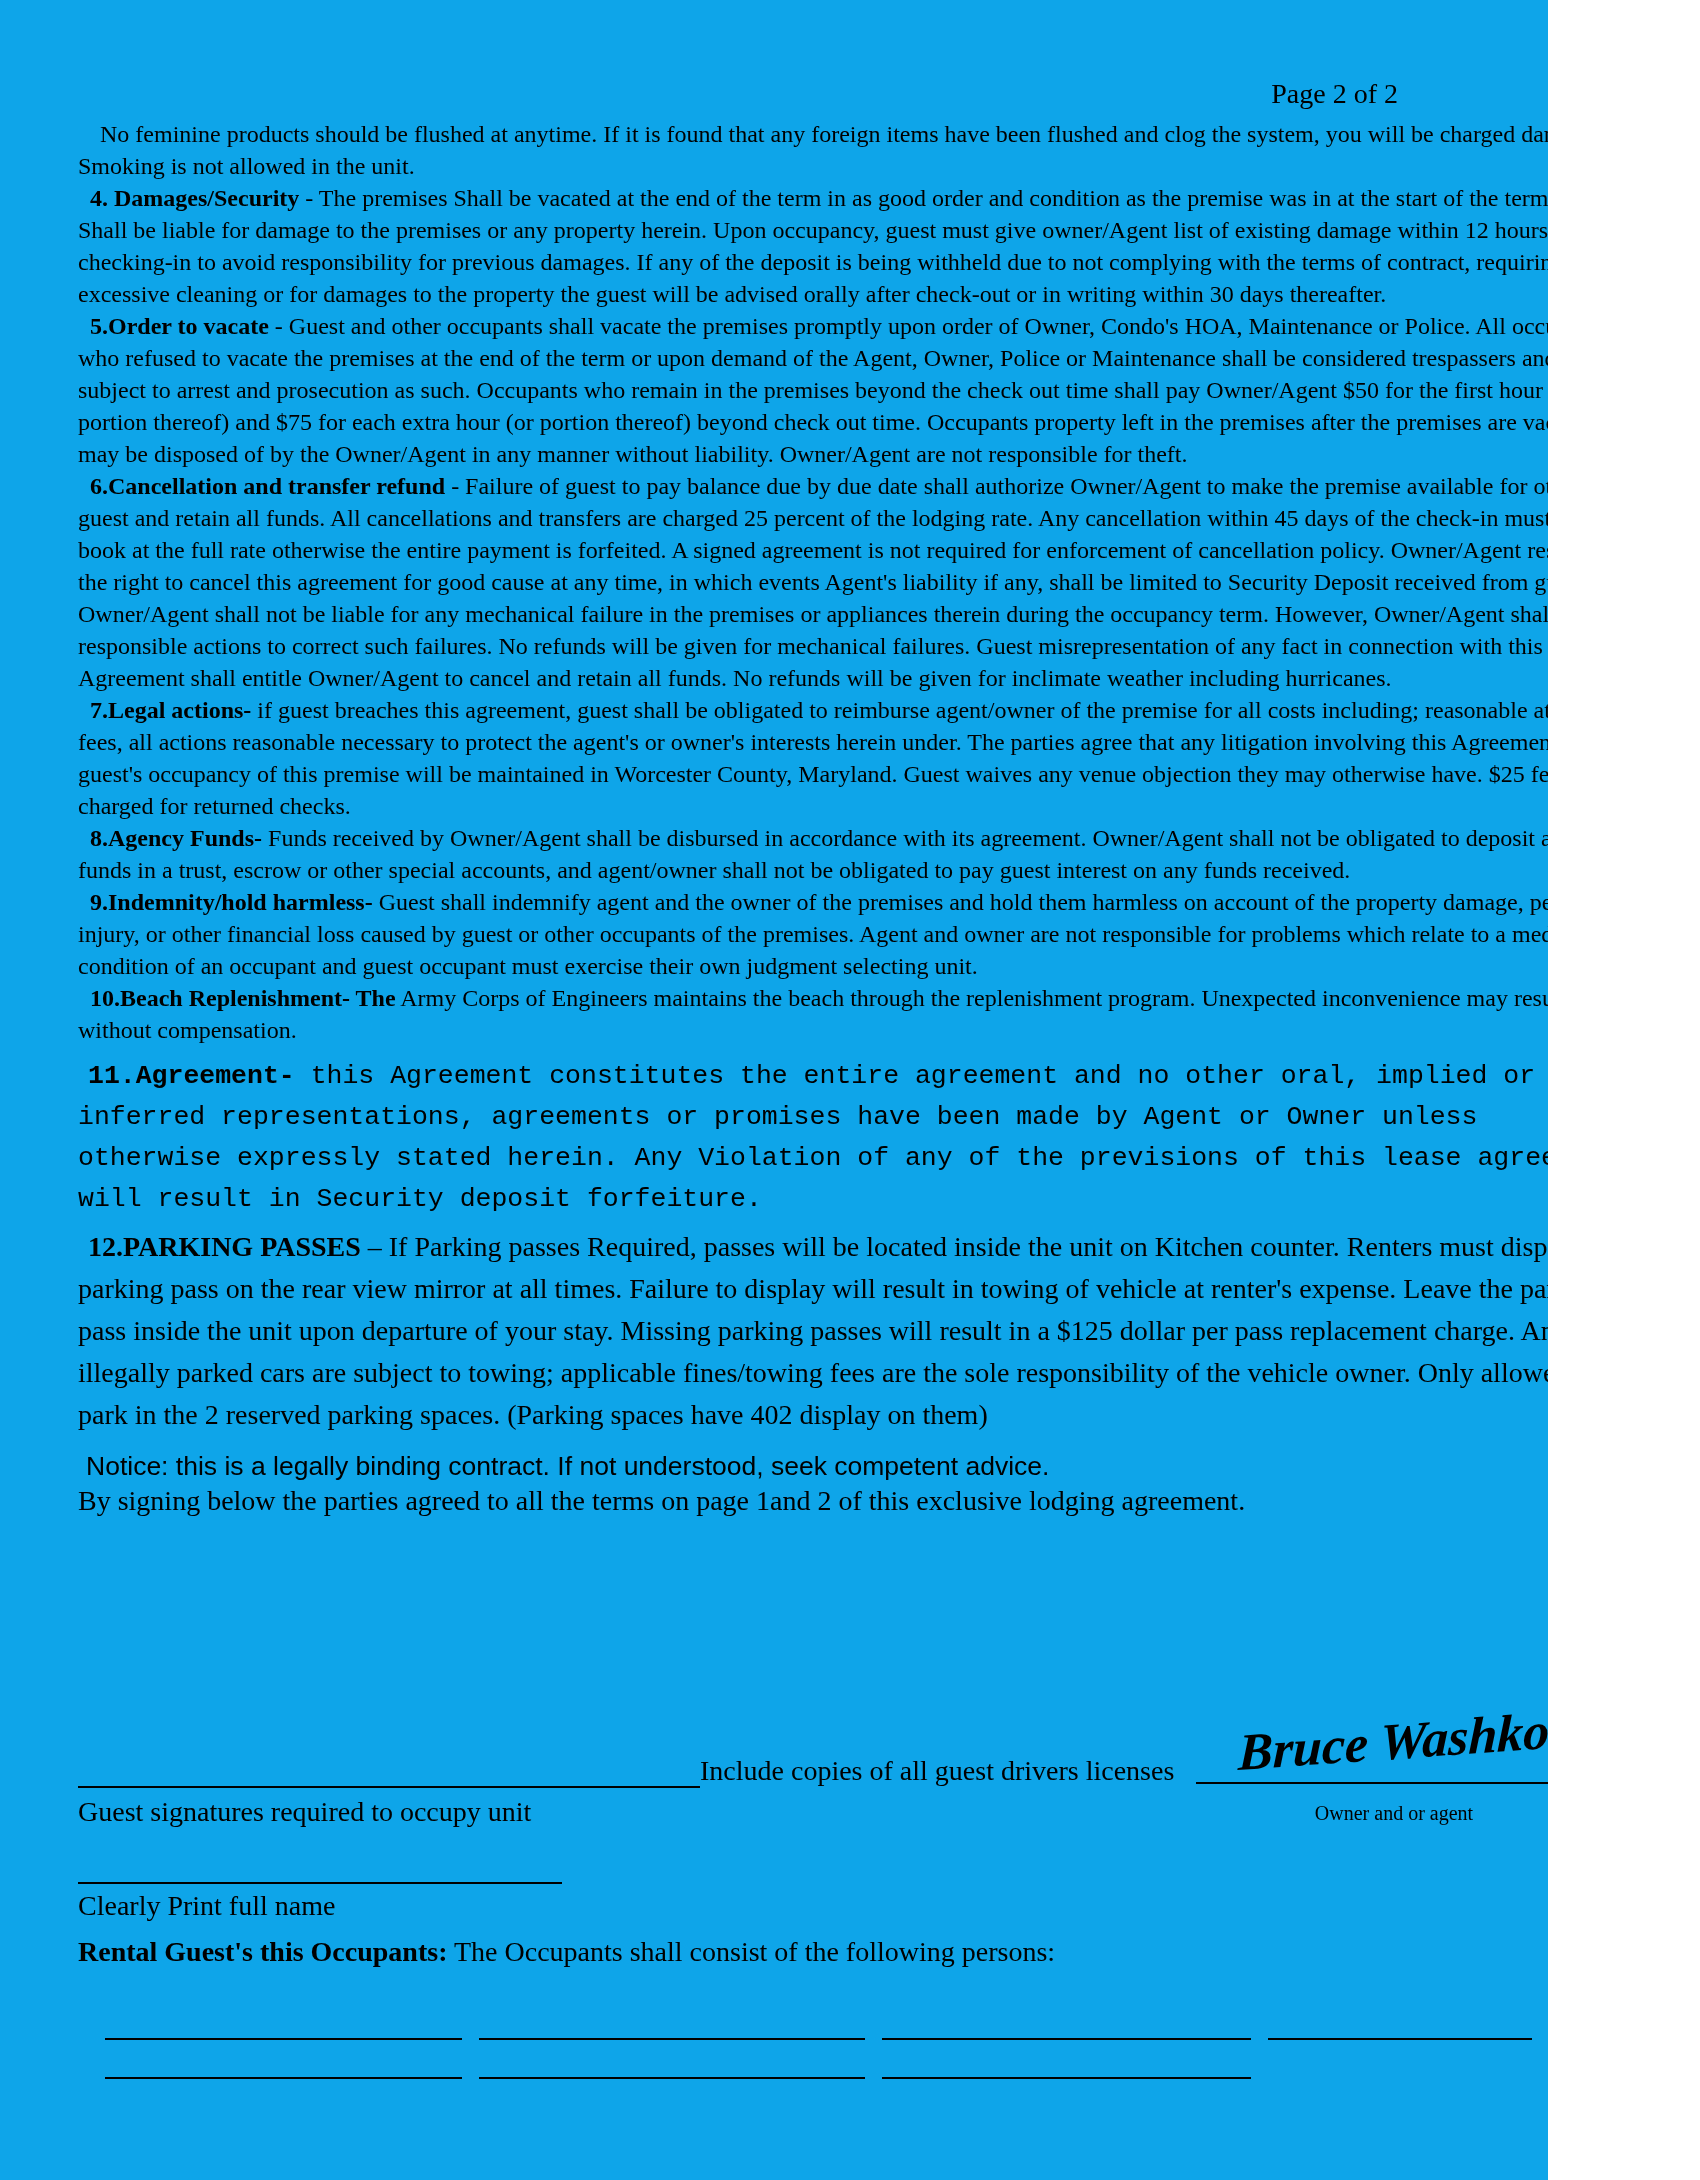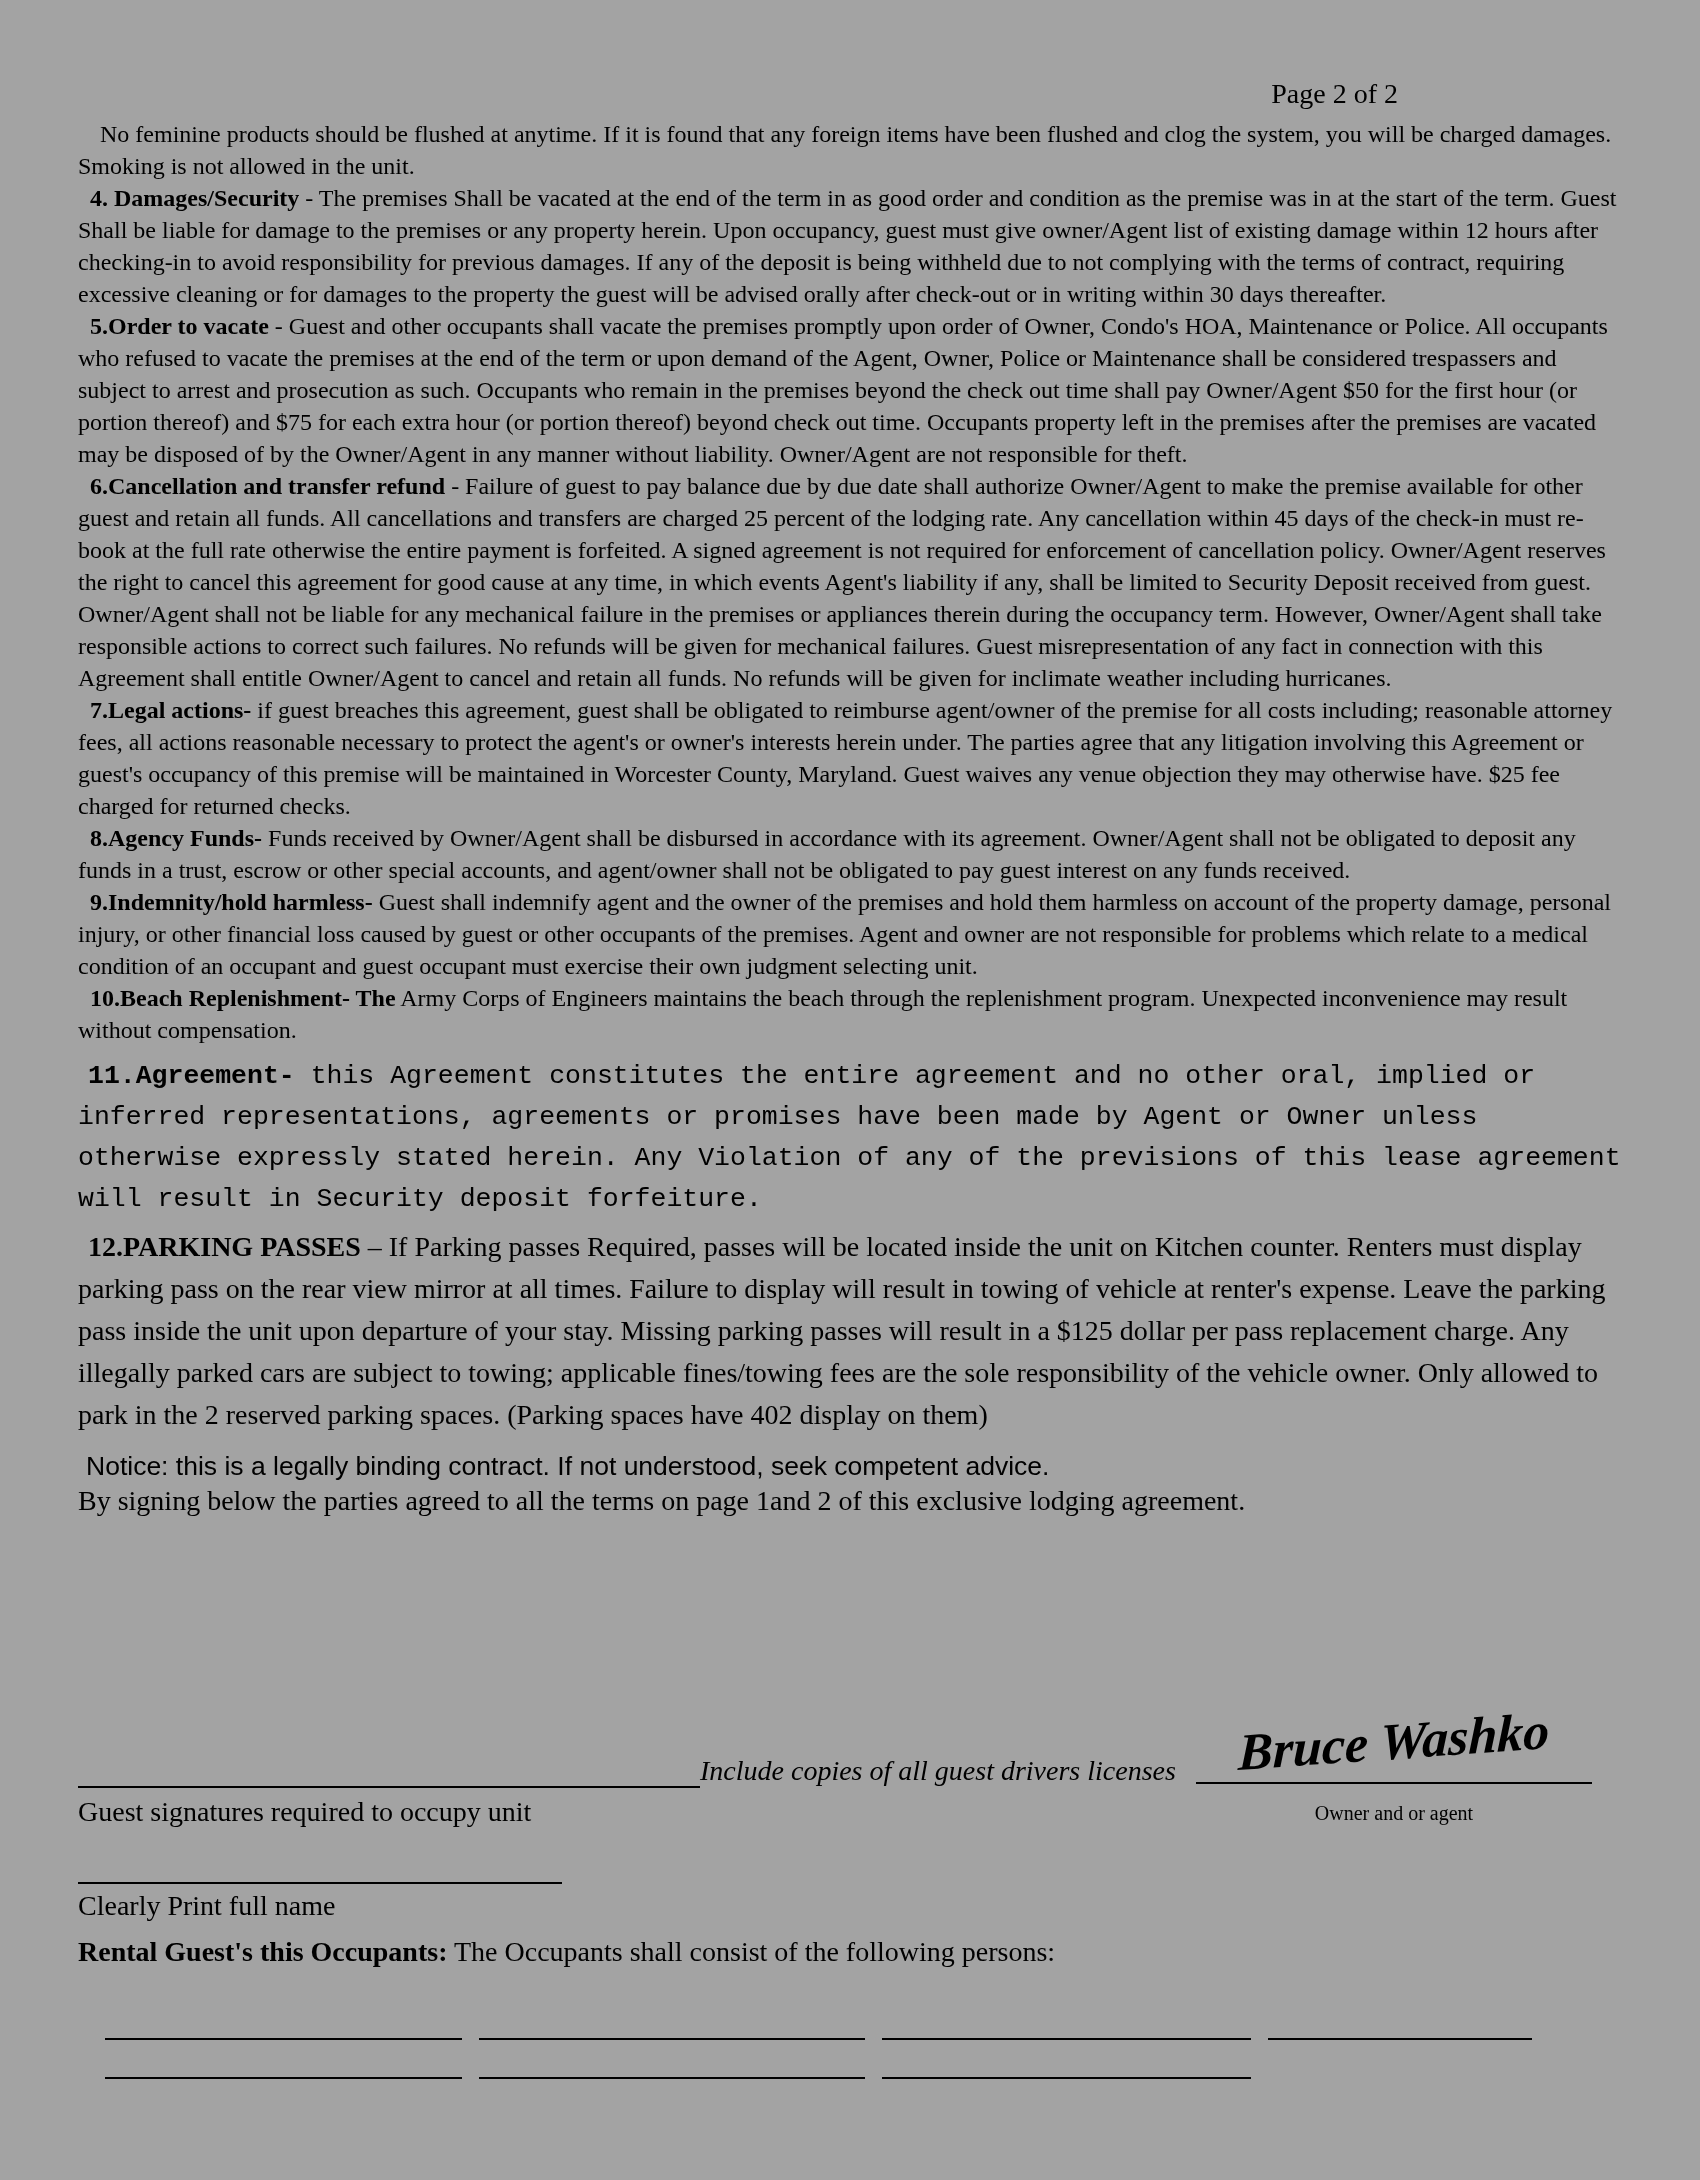--- a/index.html
+++ b/index.html
@@ -1,40 +1,40 @@
 <!DOCTYPE html>
 <html><head>
 <meta charset="utf-8">
 <style>
   html,body { margin:0; padding:0; background:#ffffff; }
   .page {
     position:relative;
-    width:1700px; height:2180px;
-    background:#a3a3a3;
+    width:1548px; height:2180px;
+    background:#0ea5e9;
     color:#000;
     font-family:"Liberation Serif", serif;
     overflow:hidden;
   }
   .content { position:absolute; left:78px; top:78px; width:1552px; }
   .pageno { margin:0 0 8px 0; font-size:28px; text-align:right; padding-right:232px; }
   p.bodyp { margin:0; font-size:24px; line-height:32px; text-indent:12px; text-align:left; }
   p.intro { text-indent:22px; }
   p.sansp {
     font-family:Liberation Mono, monospace;
     font-size:26.5px; line-height:41px; margin:10px 0 4px 0; text-indent:10px;
   }
   p.widep { font-size:28px; line-height:42px; margin:6px 0 12px 0; text-indent:10px; }
   p.noticep {
     font-family:"Liberation Sans", sans-serif;
     font-size:26.5px; line-height:36px; margin:4px 0 0 0; text-indent:8px;
   }
   p.signingp { margin:0; font-size:28px; line-height:34px; }
   b { font-weight:bold; }
 
-  .sig-row { position:absolute; left:78px; top:1742px; display:flex; align-items:flex-end;font-style:italic; }
+  .sig-row { position:absolute; left:78px; top:1742px; display:flex; align-items:flex-end; }
   .sig-line { width:622px; height:44px; border-bottom:2px solid #000; }
   .sig-row .lbl { font-size:28px; line-height:30px; padding-bottom:2px; }
   .guest-label { position:absolute; left:78px; top:1796px; font-size:28px; }
 
   .owner-block { position:absolute; left:1196px; top:1676px; width:396px; text-align:center; }
   .owner-sig { height:106px; border-bottom:2px solid #000; overflow:visible; }
   .owner-sig .script {
     display:inline-block;
     font-family:"Liberation Serif", serif;
     font-style:italic; font-weight:bold;

